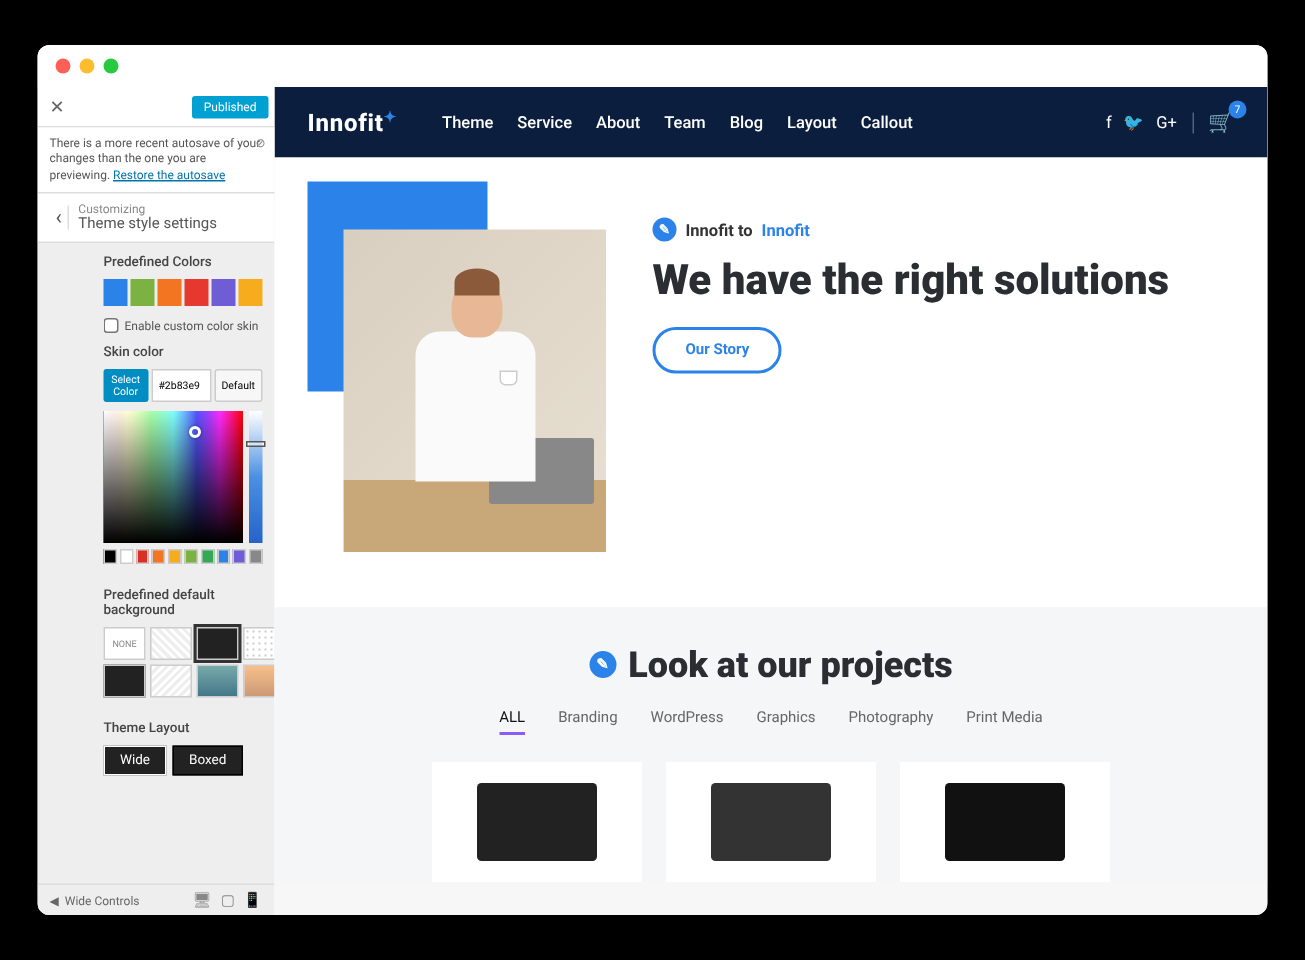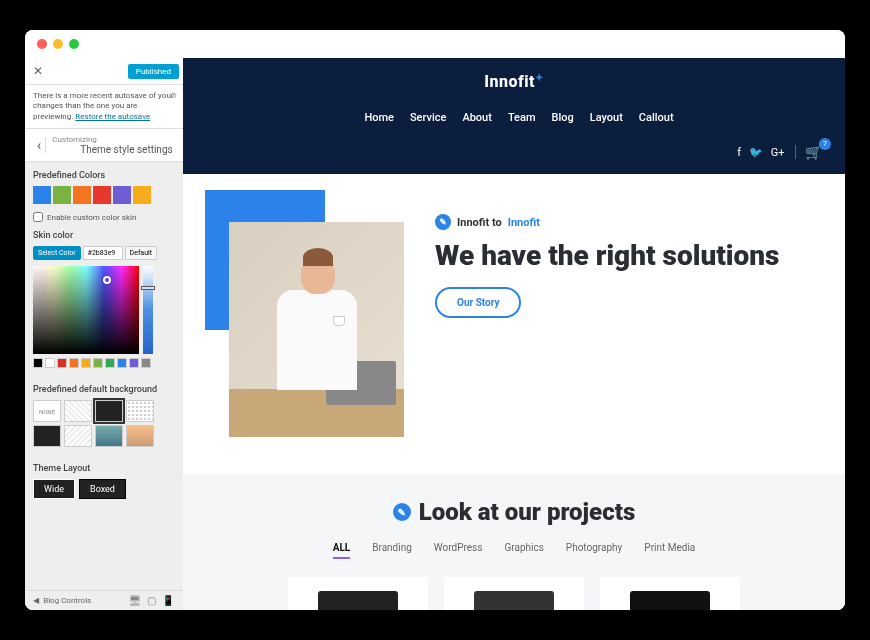--- a/index.html
+++ b/index.html
@@ -11,22 +11,22 @@
 .content { flex: 1; display: flex; overflow: hidden; }
 .sidebar { width: 158px; background: #eee; display: flex; flex-direction: column; font-size: 10px; overflow: hidden; }
 .sb-top { background: #fff; border-bottom: 1px solid #ddd; display: flex; justify-content: space-between; align-items: center; padding: 4px; }
 .close-x { font-size: 12px; color: #666; cursor: pointer; padding: 2px 4px; }
 .published { background: #00a0d2; color: #fff; font-size: 8px; padding: 3px 8px; border-radius: 2px; }
 .autosave { background: #fff; border-bottom: 1px solid #ddd; padding: 6px 8px; font-size: 8px; color: #555; line-height: 1.3; position: relative; }
 .autosave a { color: #0073aa; text-decoration: underline; }
 .autosave .dismiss { position: absolute; right: 6px; top: 6px; color: #888; cursor: pointer; }
 .customizing { background: #fff; border-bottom: 1px solid #ddd; padding: 6px 8px; display: flex; align-items: center; gap: 6px; }
 .back-arrow { font-size: 14px; color: #555; cursor: pointer; padding: 0 4px; border-right: 1px solid #ddd; }
-.cust-txt .lbl { font-size: 8px; color: #888; } .cust-txt .val { font-size: 10px; color: #555; margin-left: 28px; }
-.section { padding: 8px; }
+.cust-txt .lbl { font-size: 8px; color: #888; } .cust-txt .val { font-size: 10px; color: #555; }
+.section { padding: 8px; margin-left: 36px; }
 .sec-title { font-size: 9px; color: #444; margin-bottom: 6px; font-weight: 500; }
 .swatches { display: flex; gap: 2px; margin-bottom: 8px; }
 .sw { width: 18px; height: 18px; cursor: pointer; }
 .checkbox-row { display: flex; align-items: center; gap: 4px; font-size: 8px; color: #555; margin: 8px 0; }
 .checkbox-row input { width: 10px; height: 10px; }
 .skin-row { display: flex; gap: 2px; margin-bottom: 6px; }
 .skin-btn { font-size: 7px; padding: 2px 4px; border: 1px solid #ccc; background: #f7f7f7; cursor: pointer; border-radius: 2px; }
 .skin-btn.active { background: #008ec2; color: #fff; border-color: #008ec2; }
 .skin-hex { font-size: 7px; padding: 2px 4px; border: 1px solid #ccc; background: #fff; width: 40px; }
 .colorpicker { display: flex; gap: 4px; }
@@ -41,21 +41,21 @@
 .layout-btn.active { border-color: #fff; }
 .bg-grid { display: grid; grid-template-columns: repeat(4, 28px); gap: 3px; }
 .bg-tile { width: 28px; height: 22px; border: 1px solid #ccc; background: #fff; font-size: 6px; display: flex; align-items: center; justify-content: center; color: #888; cursor: pointer; }
 .bg-tile.dark { background: #222; } .bg-tile.sel { outline: 2px solid #333; }
 .sb-foot { margin-top: auto; background: #eee; border-top: 1px solid #ddd; padding: 4px 8px; display: flex; align-items: center; justify-content: space-between; font-size: 8px; color: #666; }
 .hide-ctrl { display: flex; align-items: center; gap: 4px; cursor: pointer; }
 .devices { display: flex; gap: 6px; }
 .dev { cursor: pointer; color: #888; font-size: 10px; }
 
 .preview { flex: 1; background: #f7f7f7; overflow: hidden; display: flex; flex-direction: column; }
-.navbar { background: #0b1e3d; color: #fff; padding: 14px 22px; display: flex; align-items: center; gap: 20px; font-size: 11px; flex-direction: column; }
+.navbar { background: #0b1e3d; color: #fff; padding: 14px 22px; display: flex; align-items: center; gap: 20px; font-size: 11px; }
 .brand { font-weight: 800; font-size: 16px; letter-spacing: .5px; }
 .brand sup { color: #2b83e9; font-size: 10px; }
 .navmenu { display: flex; gap: 16px; margin-left: 10px; }
 .navmenu span { cursor: pointer; font-weight: 500; }
 .nav-right { margin-left: auto; display: flex; align-items: center; gap: 10px; }
 .social { display: flex; gap: 8px; font-size: 11px; }
 .divider { width: 1px; height: 14px; background: rgba(255,255,255,.3); }
 .cart { position: relative; font-size: 14px; }
 .badge { position: absolute; top: -6px; right: -8px; background: #2b83e9; color: #fff; font-size: 7px; width: 12px; height: 12px; border-radius: 50%; display: flex; align-items: center; justify-content: center; }
 
@@ -77,21 +77,21 @@
 .welcome .brand-sm { color: #2b83e9; }
 .headline { font-size: 28px; font-weight: 900; color: #2a2e33; line-height: 1.15; margin-bottom: 14px; }
 .para { font-size: 10px; color: #888; line-height: 1.6; margin-bottom: 18px; max-width: 310px; }
 .cta { display: inline-block; border: 2px solid #2b83e9; color: #2b83e9; font-size: 10px; font-weight: 700; padding: 8px 20px; border-radius: 20px; cursor: pointer; }
 
 .projects { background: #f4f6f8; padding: 24px 36px 0; text-align: center; }
 .proj-title { display: inline-flex; align-items: center; gap: 8px; font-size: 24px; font-weight: 900; color: #2a2e33; margin-bottom: 16px; }
 .proj-title .ico { width: 18px; height: 18px; background: #2b83e9; border-radius: 50%; display: flex; align-items: center; justify-content: center; color: #fff; font-size: 10px; }
 .filters { display: flex; justify-content: center; gap: 22px; font-size: 10px; color: #666; margin-bottom: 18px; }
 .filter { cursor: pointer; padding-bottom: 4px; }
-.filter.active { color: #111; font-weight: 700; border-bottom: 2px solid #8b5cf6; }
+.filter.active { color: #111; font-weight: 400; border-bottom: 2px solid #8b5cf6; }
 .cards { display: flex; gap: 16px; justify-content: center; }
 .card { width: 140px; height: 80px; background: #fff; display: flex; align-items: center; justify-content: center; }
 .thumb { width: 80px; height: 52px; background: #333; border-radius: 3px; }
 </style>
 </head>
 <body>
 
 <div class="window">
   <div class="titlebar">
     <span class="dot r"></span>
@@ -180,35 +180,35 @@
         <div class="sec-title">Theme Layout</div>
         <div class="layout-btns">
           <button class="layout-btn active">Wide</button>
           <button class="layout-btn">Boxed</button>
         </div>
       </div>
 
       <div class="sb-foot">
         <div class="hide-ctrl">
           <span>◀</span>
-          <span>Blog Controls</span>
+          <span>Wide Controls</span>
         </div>
         <div class="devices">
           <span class="dev">🖥</span>
           <span class="dev">▢</span>
           <span class="dev">📱</span>
         </div>
       </div>
     </div>
 
     <div class="preview">
       <div class="navbar">
         <span class="brand"><span>Innofit</span><sup>✦</sup></span>
         <div class="navmenu" id="navmenu">
-            <span>Home</span>
+            <span>Theme</span>
             <span>Service</span>
             <span>About</span>
             <span>Team</span>
             <span>Blog</span>
             <span>Layout</span>
             <span>Callout</span>
           </div>
         <div class="nav-right">
           <div class="social">
             <span>f</span>

